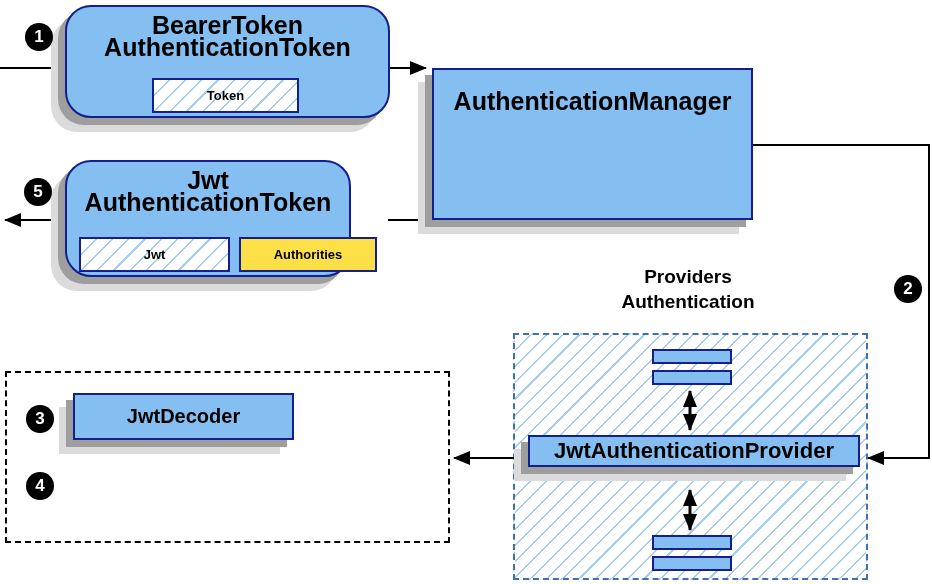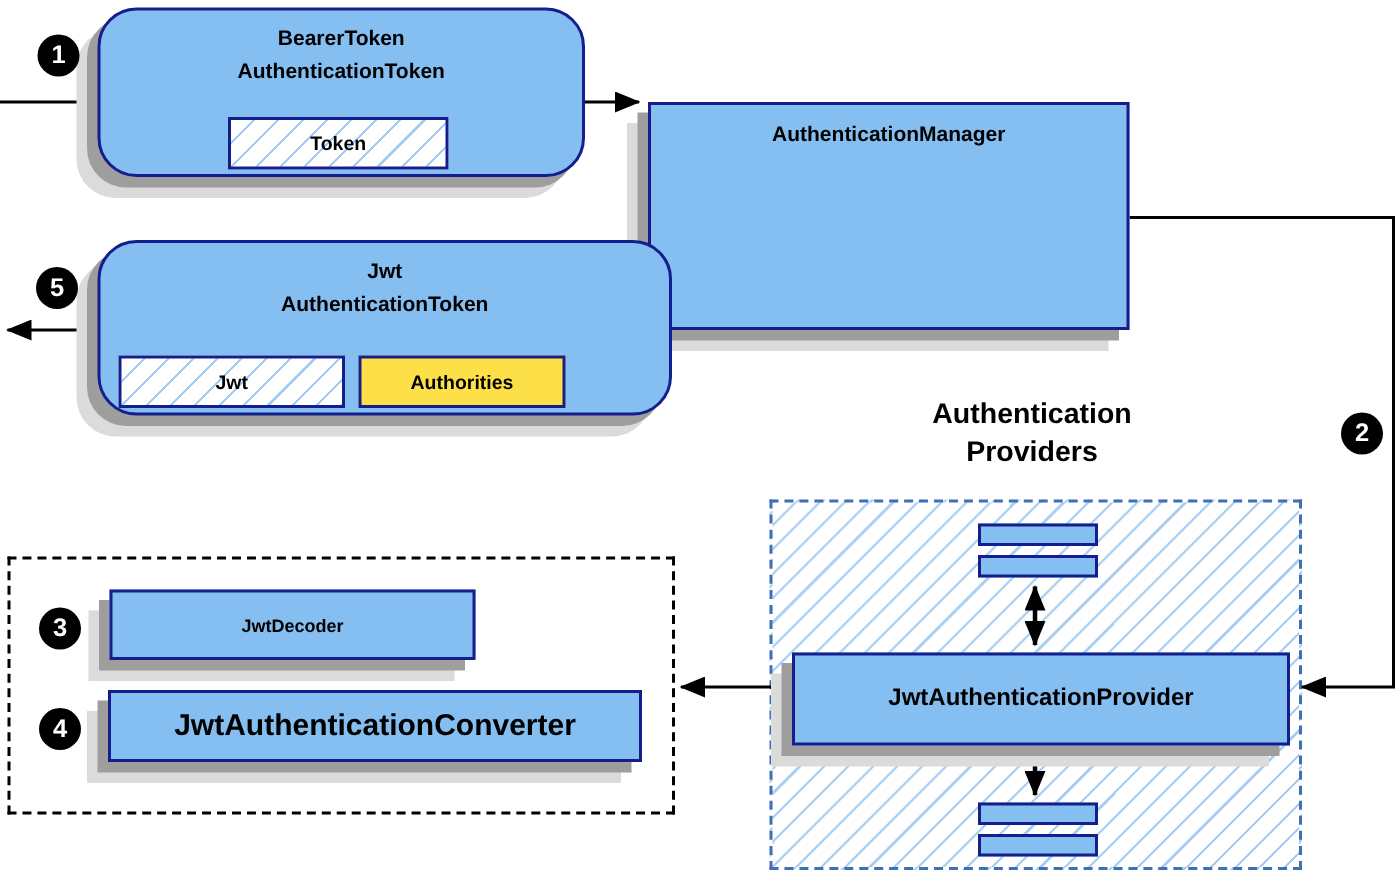--- a/index.html
+++ b/index.html
@@ -45,21 +45,21 @@
     z-index: 3;
     background: var(--box-fill, #85BEF0);
     border: 2px solid var(--box-border, #141E8C);
     box-shadow: -7px 7px 0 0 var(--shadow1, #9E9E9E),
                 -14px 14px 0 0 var(--shadow2, #DBDBDB);
   }
   .rounded { border-radius: 26px; }
 
   .node-title {
     text-align: center;
-    font-size: 14px;
+    font-size: 25px;
     line-height: 22px;
     padding-top: 7px;
   }
 
   .chip {
     position: absolute;
     border: 2px solid var(--box-border, #141E8C);
     display: flex;
     align-items: center;
     justify-content: center;
@@ -132,57 +132,54 @@
     <div class="node-title">
       <div>BearerToken</div>
       <div>AuthenticationToken</div>
     </div>
     <div class="chip hatch" style="left:85px; top:71px; width:147px; height:35px;">
       <span>Token</span>
     </div>
   </div>
 
   <div class="node" style="left:432px; top:68px; width:321px; height:152px;">
-    <div class="node-title" style="padding-top:8px;">AuthenticationManager</div>
+    <div class="node-title" style="padding-top:20px;">AuthenticationManager</div>
   </div>
 
-  <div class="node rounded" style="left:65px; top:160px; width:383px; height:117px;">
+  <div class="node rounded" style="left:65px; top:160px; width:286px; height:117px;">
     <div class="node-title">
       <div>Jwt</div>
       <div>AuthenticationToken</div>
     </div>
     <div class="chip hatch" style="left:12px; top:75px; width:151px; height:35px;">
       <span>Jwt</span>
     </div>
     <div class="chip" style="left:172px; top:75px; width:138px; height:35px; background:#fde047;">
       <span>Authorities</span>
     </div>
   </div>
 
   <div class="area-label" style="left:576px; top:264px; width:224px;">
+    <div>Providers</div>
     <div>Authentication</div>
-    <div>Providers</div>
   </div>
 
   <div class="bar" style="left:652px; top:349px;"></div>
   <div class="bar" style="left:652px; top:370px;"></div>
   <div class="bar" style="left:652px; top:535px;"></div>
   <div class="bar" style="left:652px; top:556px;"></div>
 
-  <div class="node center-label" style="left:528px; top:435px; width:332px; height:62px; font-size:16px;">
+  <div class="node center-label" style="left:528px; top:435px; width:332px; height:32px; font-size:22px;">
     <span>JwtAuthenticationProvider</span>
   </div>
 
-  <div class="node center-label" style="left:73px; top:393px; width:244px; height:47px; font-size:12px;">
+  <div class="node center-label" style="left:73px; top:393px; width:221px; height:47px; font-size:20px;">
     <span>JwtDecoder</span>
   </div>
 
-  <div class="node center-label" style="left:72px; top:460px; width:356px; height:48px; font-size:20px;">
-    <span>JwtAuthenticationConverter</span>
-  </div>
 
   <div class="badge" style="left:25px; top:23px;">
     <span>1</span>
   </div>
   <div class="badge" style="left:894px; top:275px;">
     <span>2</span>
   </div>
   <div class="badge" style="left:26px; top:405px;">
     <span>3</span>
   </div>

